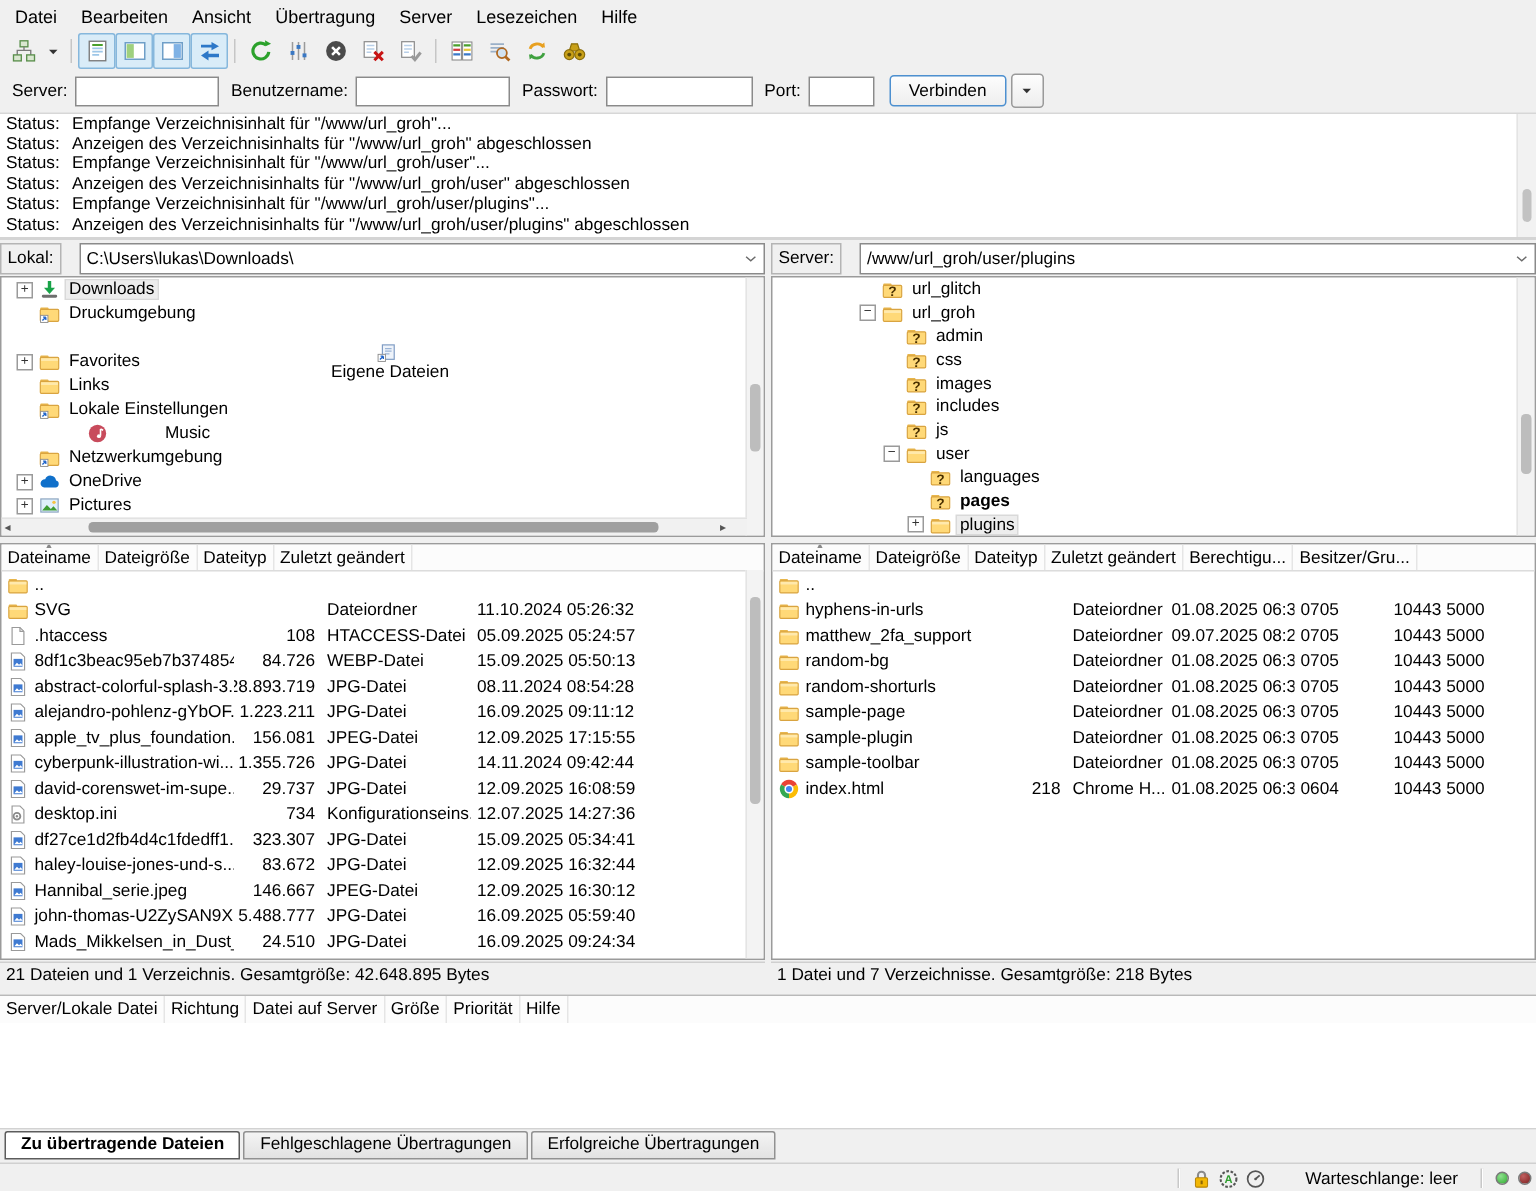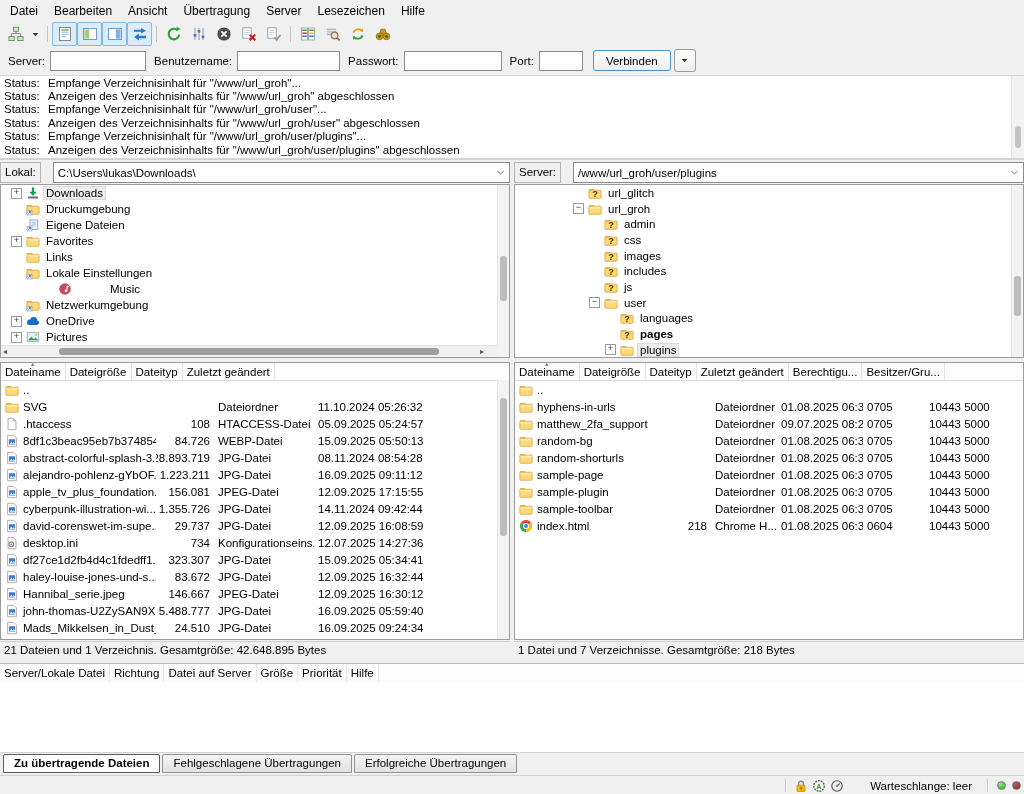--- a/index.html
+++ b/index.html
@@ -430,21 +430,21 @@
         </svg>
         <span class="tlabel">Downloads</span>
       </div>
       <div class="titem" style="padding-left: 10px;">
         <span class="expander" style="visibility: hidden;"></span>
         <svg class="ic">
           <use href="#i-folder-link"></use>
         </svg>
         <span class="tlabel">Druckumgebung</span>
       </div>
-      <div class="titem" style="padding-left: 10px;">
+      <div class="titem" style="padding-left: 10px; flex-direction: column;">
         <span class="expander" style="visibility: hidden;"></span>
         <svg class="ic">
           <use href="#i-docs"></use>
         </svg>
         <span class="tlabel">Eigene Dateien</span>
       </div>
       <div class="titem" style="padding-left: 10px;">
         <span class="expander">+</span>
         <svg class="ic">
           <use href="#i-folder"></use>

